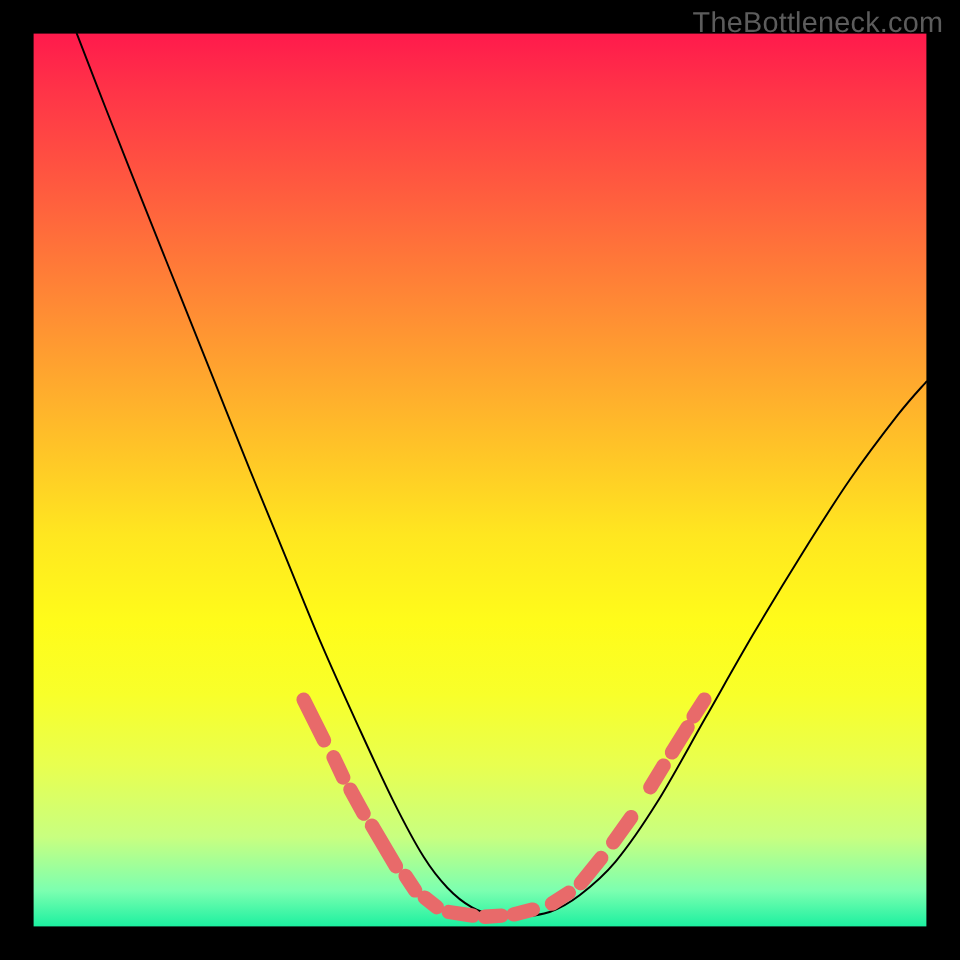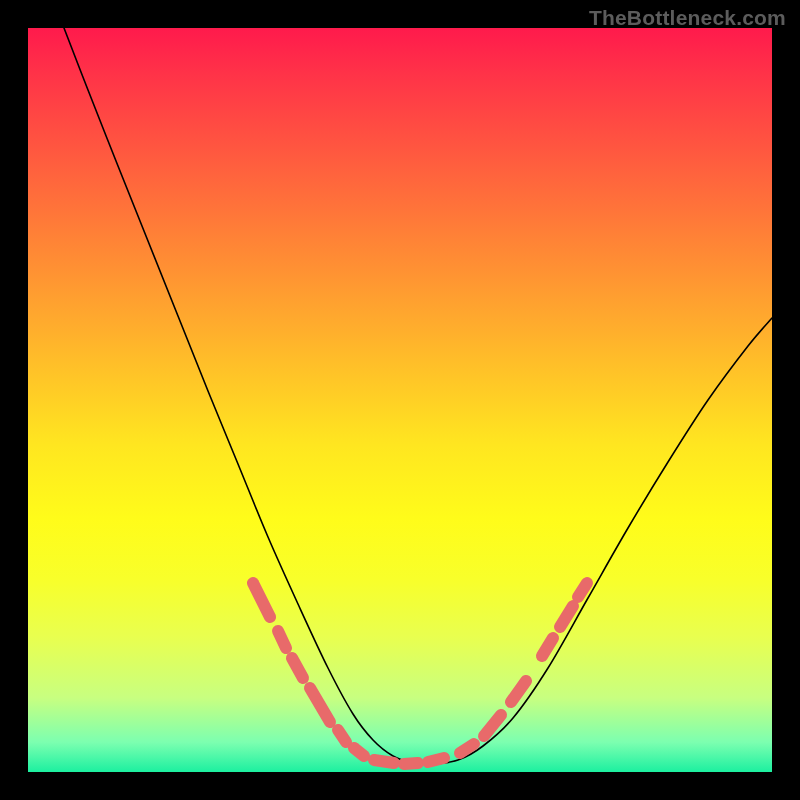--- a/index.html
+++ b/index.html
@@ -31,22 +31,22 @@
       #c8ff80 90%,
       #7cffb0 96%,
       #1cf0a0 100%
     );
   }
   .attribution {
     position: absolute;
     top: 6px;
     right: 14px;
     color: #5c5c5c;
-    font-size: 21px;
-    font-weight: 700;
+    font-size: 24px;
+    font-weight: 400;
     letter-spacing: 0.2px;
     user-select: none;
   }
   svg.curve {
     position: absolute;
     left: 0;
     top: 0;
     width: 744px;
     height: 744px;
     overflow: visible;

